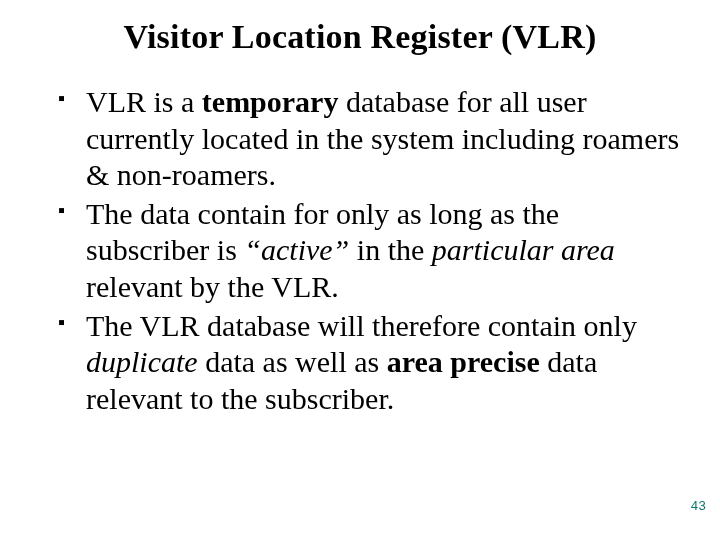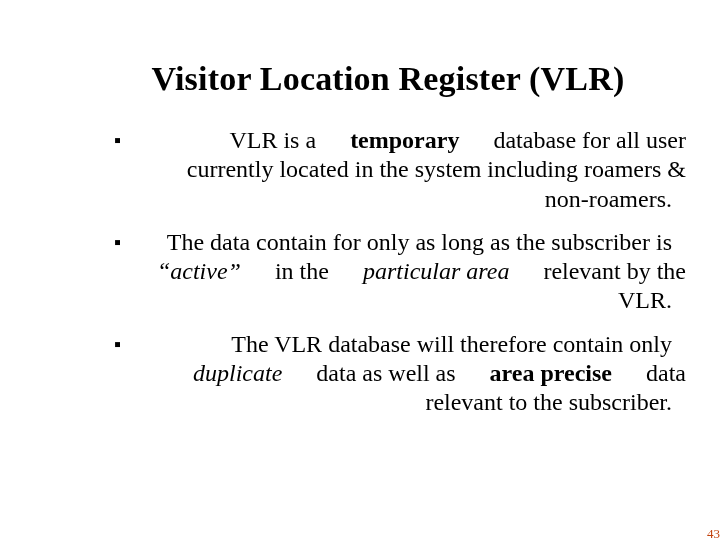--- a/index.html
+++ b/index.html
@@ -1,15 +1,15 @@
 <!DOCTYPE html>
 <html><head>
 <meta charset="utf-8">
 <style>
-  * { margin: 14px; padding: 0; box-sizing: border-box; }
+  * { margin: 0; padding: 0; box-sizing: border-box; }
   body {
     width: 720px;
     height: 540px;
     background: #ffffff;
     font-family: "Times New Roman", Times, serif;
     color: #000000;
     position: relative;
     padding: 18px 34px 0 34px;
   }
   .title {
@@ -18,43 +18,42 @@
     text-align: center;
     margin-bottom: 28px;
     letter-spacing: 0.2px;
   }
   .bullets {
     list-style: none;
     padding-left: 24px;
   }
   .bullets li {
     position: relative;
-    font-size: 24px;
+    font-size: 30px;
     line-height: 1.22;
     padding-left: 28px;
     margin-bottom: 2px;
-    text-align: right;
   }
   .bullets li::before {
     content: "\25AA";
     position: absolute;
     left: 0;
     top: 0;
     font-size: 20px;
     line-height: 1.4;
   }
   .b { font-weight: bold; }
   .bi { font-weight: normal; font-style: italic; }
   .page-num {
     position: absolute;
     right: 14px;
-    bottom: 12px;
-    font-family: Liberation Serif, serif;
+    bottom: 26px;
+    font-family: Liberation Mono, monospace;
     font-size: 13px;
-    color: #c2410c;
+    color: #0f766e;
   }
 </style>
 </head>
 <body>
 
 <h1 class="title">Visitor Location Register (VLR)</h1>
 
 <ul class="bullets">
   <li>
     <span>VLR is a </span><span class="b">temporary</span><span> database for all user currently located in the system including roamers &amp; non-roamers.</span>

